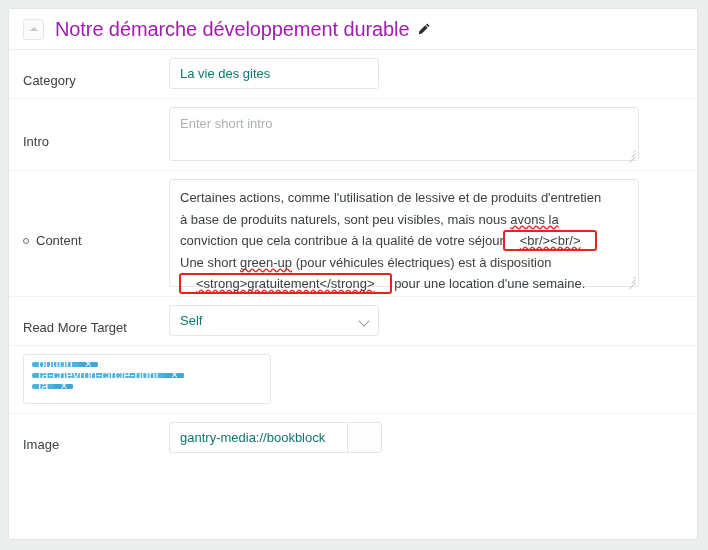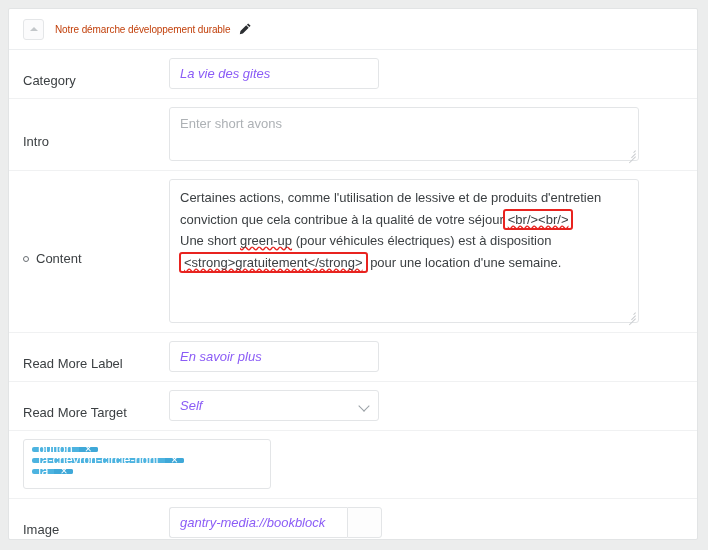--- a/index.html
+++ b/index.html
@@ -48,22 +48,22 @@
     cursor: pointer;
   }
   .caret-up {
     width: 0;
     height: 0;
     border-left: 4px solid transparent;
     border-right: 4px solid transparent;
     border-bottom: 4px solid #c3c7ca;
   }
   .card-title {
-    font-size: 10px;
-    color: #c2410c;
+    font-size: 20px;
+    color: #a21caf;
     letter-spacing: -0.1px;
     white-space: nowrap;
   }
   .pencil-icon {
     margin-left: 8px;
     display: inline-flex;
     align-items: center;
     cursor: pointer;
   }
   
@@ -98,24 +98,23 @@
   }
   .row-field {
     flex: 1;
     padding: 8px 0 9px 0;
   }
   .input-box {
     border: 1px solid #e3e5e7;
     border-radius: 3px;
     background: #fff;
     font-size: 13px;
-    color: #8b5cf6;
+    color: #0f766e;
     box-sizing: border-box;
     padding: 7px 10px;
-    font-style: italic;
   }
   .input-narrow { width: 210px; }
   .placeholder { color: #adb1b5; }
 
   
   .textarea-box {
     position: relative;
     border: 1px solid #e3e5e7;
     border-radius: 3px;
     background: #fff;
@@ -139,33 +138,33 @@
     background: #c9cccf;
     height: 1px;
     transform: rotate(-45deg);
     transform-origin: right bottom;
   }
   .resize-grip i:nth-child(1) { bottom: 1px; width: 9px; }
   .resize-grip i:nth-child(2) { bottom: 4px; width: 6px; }
   .resize-grip i:nth-child(3) { bottom: 7px; width: 3px; }
 
   .content-area {
-    height: 144px;
+    height: 108px;
     line-height: 21.5px;
     white-space: normal;
     padding: 7px 10px;
   }
   .content-line { display: block; white-space: nowrap; }
 
   
   .annot {
     display: inline-block;
     border: 2px solid #e8231f;
     border-radius: 3px;
-    padding: 0 3px;
+    padding: 0 15px;
     margin: 0 -1px;
     line-height: 17px;
   }
   
   .squiggle {
     text-decoration: underline;
     text-decoration-color: #e8231f;
     text-decoration-style: wavy;
     text-decoration-skip-ink: none;
   }
@@ -258,56 +257,51 @@
     <div class="row-label">Category</div>
     <div class="row-field">
       <div class="input-box input-narrow">La vie des gites</div>
     </div>
   </div>
 
   <div class="row">
     <div class="row-label">Intro</div>
     <div class="row-field">
       <div class="textarea-box" style="height:54px;">
-        <span class="placeholder">Enter short avons</span>
+        <span class="placeholder">Enter short intro</span>
         <span class="resize-grip">
             <i></i>
             <i></i>
             <i></i>
           </span>
       </div>
     </div>
   </div>
 
   <div class="row">
     <div class="row-label">
       <span class="dot-marker"></span>
       <span>Content</span>
     </div>
     <div class="row-field">
       <div class="textarea-box content-area">
         <span class="content-line">Certaines actions, comme l'utilisation de lessive et de produits d'entretien</span>
+        <span class="content-line"><span>à base de produits naturels, sont peu visibles, mais nous </span><span class="squiggle">avons la</span></span>
         <span class="content-line"><span>conviction que cela contribue à la qualité de votre séjour</span><span class="annot squiggle">&lt;br/&gt;&lt;br/&gt;</span></span>
         <span class="content-line"><span>Une short </span><span class="squiggle">green-up</span><span> (pour véhicules électriques) est à disposition</span></span>
         <span class="content-line"><span class="annot squiggle">&lt;strong&gt;gratuitement&lt;/strong&gt;</span><span> pour une location d'une semaine.</span></span>
         <span class="resize-grip">
             <i></i>
             <i></i>
             <i></i>
           </span>
       </div>
     </div>
   </div>
 
-  <div class="row">
-    <div class="row-label">Read More Label</div>
-    <div class="row-field">
-      <div class="input-box input-narrow">En savoir plus</div>
-    </div>
-  </div>
 
 
   <div class="row">
     <div class="row-label">Read More Target</div>
     <div class="row-field">
       <div class="select-box">
         <div class="input-box">Self</div>
         <span class="chevron-down"></span>
       </div>
     </div>

